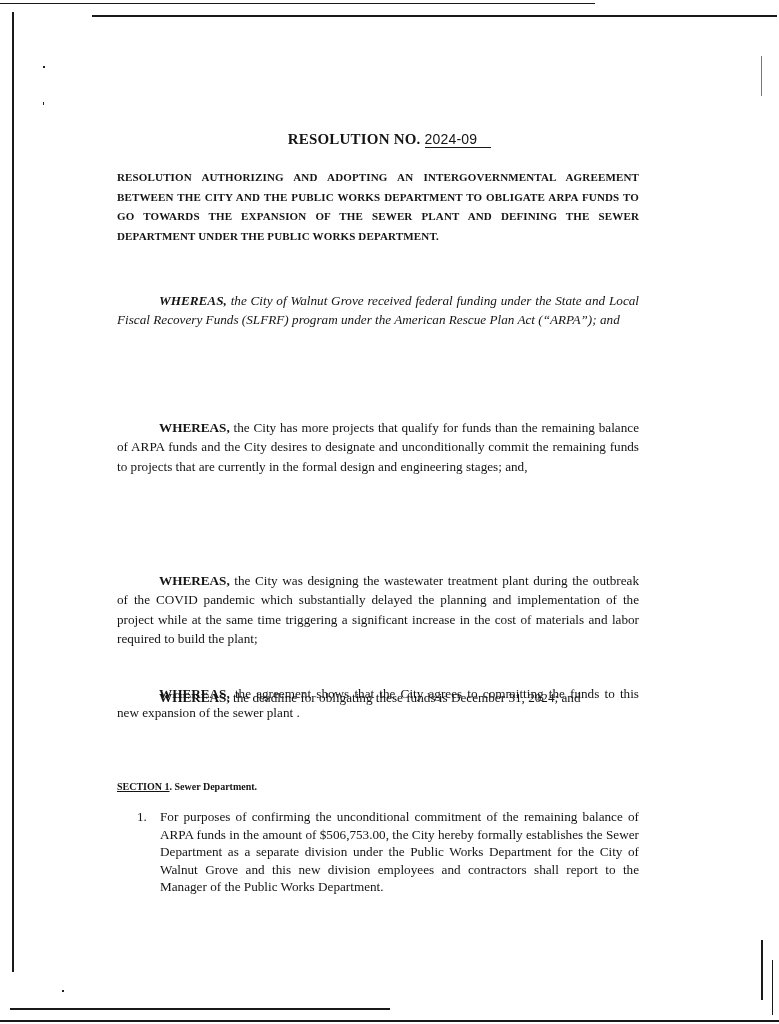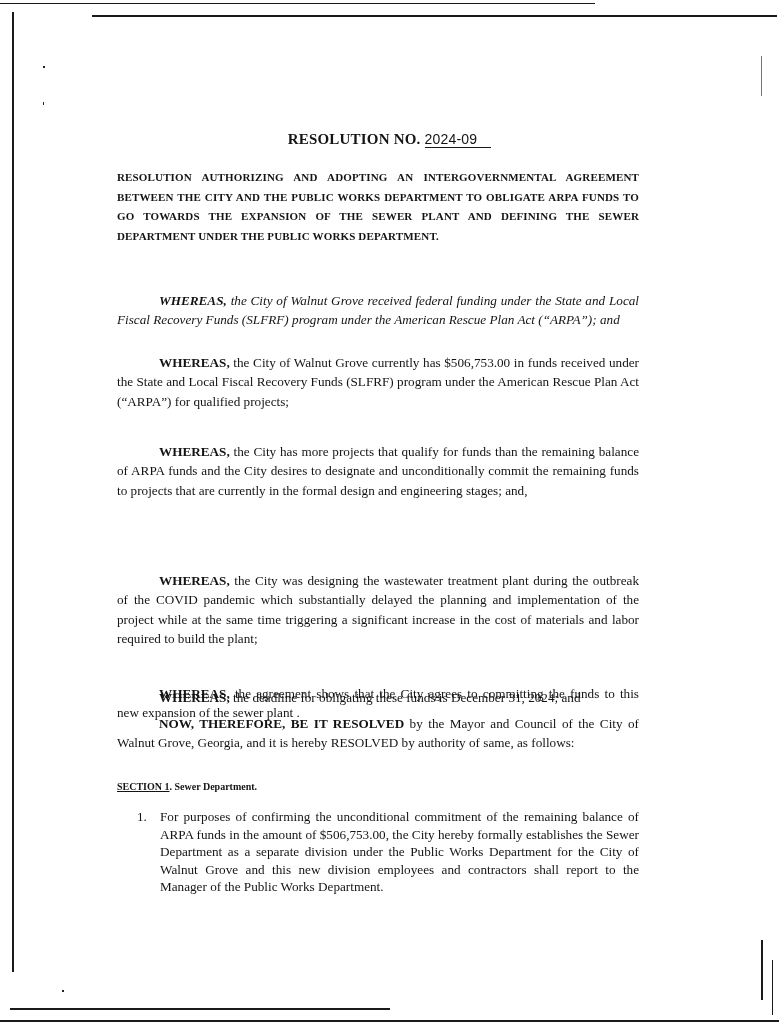--- a/index.html
+++ b/index.html
@@ -23,21 +23,21 @@
       letter-spacing: 0.15px;
     }
     .body {
       position: absolute; left: 117px; width: 522px; font-size: 13.2px; line-height: 19.3px;
       text-align: justify;
     }
     .para { margin: 0; text-indent: 42px; }
     .para b { font-weight: bold; }
     .p1 { top: 291px; font-style: italic; }
     .p2 { top: 353px; }
-    .p3 { top: 442px; }
+    .p3 { top: 418px; }
     .p4 { top: 489px; }
     .p5 { top: 555px; margin-top: 16px; }
     .p6 { top: 652px; margin-top: 36px; }
     .p7 { top: 684px; }
     .p8 { top: 714px; }
     .section {
       position: absolute; top: 781px; left: 117px; font-size: 10px; font-weight: bold;
     }
     .section u { text-decoration: underline; }
     .list-item {
@@ -68,37 +68,31 @@
   <div class="title">
     <span>RESOLUTION NO.</span>
     <span class="num">2024-09</span>
   </div>
 
   <div class="heading">RESOLUTION AUTHORIZING AND ADOPTING AN INTERGOVERNMENTAL AGREEMENT BETWEEN THE CITY AND THE PUBLIC WORKS DEPARTMENT TO OBLIGATE ARPA FUNDS TO GO TOWARDS THE EXPANSION OF THE SEWER PLANT AND DEFINING THE SEWER DEPARTMENT UNDER THE PUBLIC WORKS DEPARTMENT.</div>
 
   <div class="body p1">
       <p class="para"><b>WHEREAS,</b><span> the City of Walnut Grove received federal funding under the State and Local Fiscal Recovery Funds (SLFRF) program under the American Rescue Plan Act (“ARPA”); and</span></p>
     </div>
-  <div class="body p2">
-      <p class="para"><b>WHEREAS,</b><span> the City of Walnut Grove currently has $506,753.00 in funds received under the State and Local Fiscal Recovery Funds (SLFRF) program under the American Rescue Plan Act (“ARPA”) for qualified projects;</span></p>
-    </div>
   <div class="body p3">
       <p class="para"><b>WHEREAS,</b><span> the City has more projects that qualify for funds than the remaining balance of ARPA funds and the City desires to designate and unconditionally commit the remaining funds to projects that are currently in the formal design and engineering stages; and,</span></p>
     </div>
   <div class="body p5">
       <p class="para"><b>WHEREAS,</b><span> the City was designing the wastewater treatment plant during the outbreak of the COVID pandemic which substantially delayed the planning and implementation of the project while at the same time triggering a significant increase in the cost of materials and labor required to build the plant;</span></p>
     </div>
   <div class="body p6">
       <p class="para"><b>WHEREAS,</b><span> the deadline for obligating these funds is December 31, 2024; and</span></p>
     </div>
   <div class="body p7">
       <p class="para"><b>WHEREAS,</b><span> the agreement shows that the City agrees to committing the funds to this new expansion of the sewer plant .</span></p>
-    </div>
-  <div class="body p8">
-      <p class="para"><b>NOW, THEREFORE, BE IT RESOLVED</b><span> by the Mayor and Council of the City of Walnut Grove, Georgia, and it is hereby RESOLVED by authority of same, as follows:</span></p>
     </div>
 
   <div class="section">
     <u>SECTION 1</u><span>. Sewer Department.</span>
   </div>
 
   <div class="list-item">
     <span class="n">1.</span>
     <span class="t">For purposes of confirming the unconditional commitment of the remaining balance of ARPA funds in the amount of $506,753.00, the City hereby formally establishes the Sewer Department as a separate division under the Public Works Department for the City of Walnut Grove and this new division employees and contractors shall report to the Manager of the Public Works Department.</span>
   </div>

